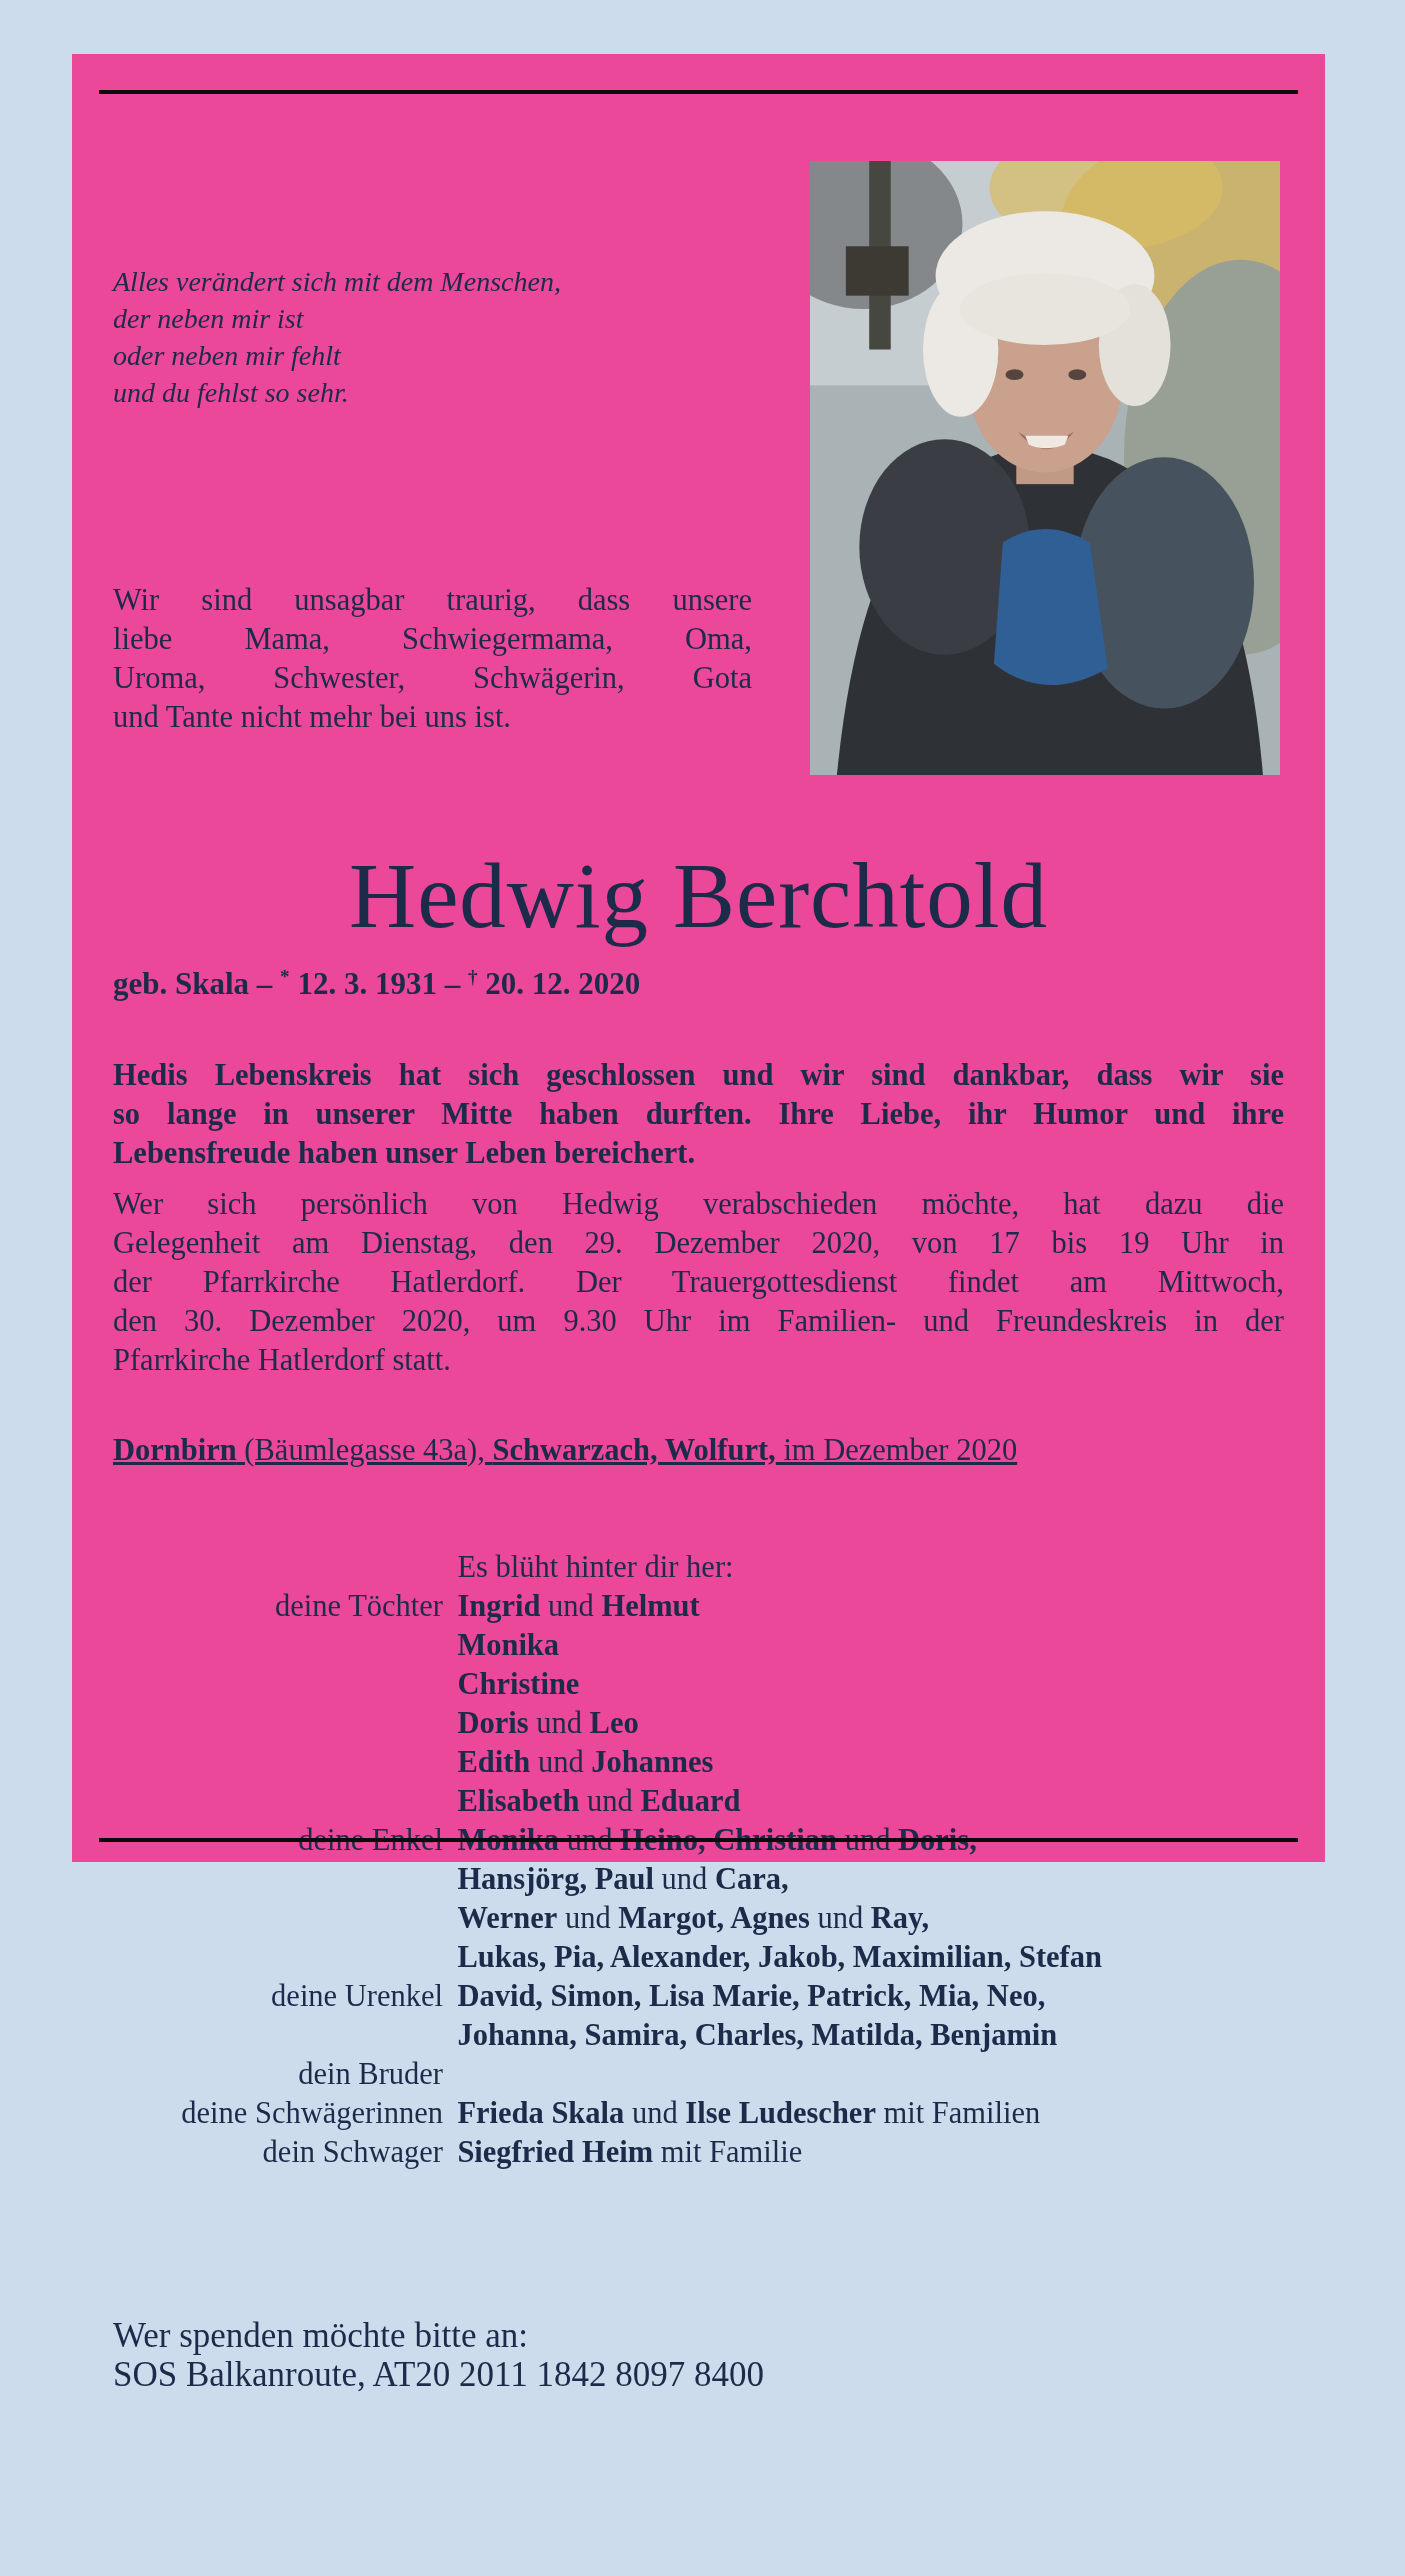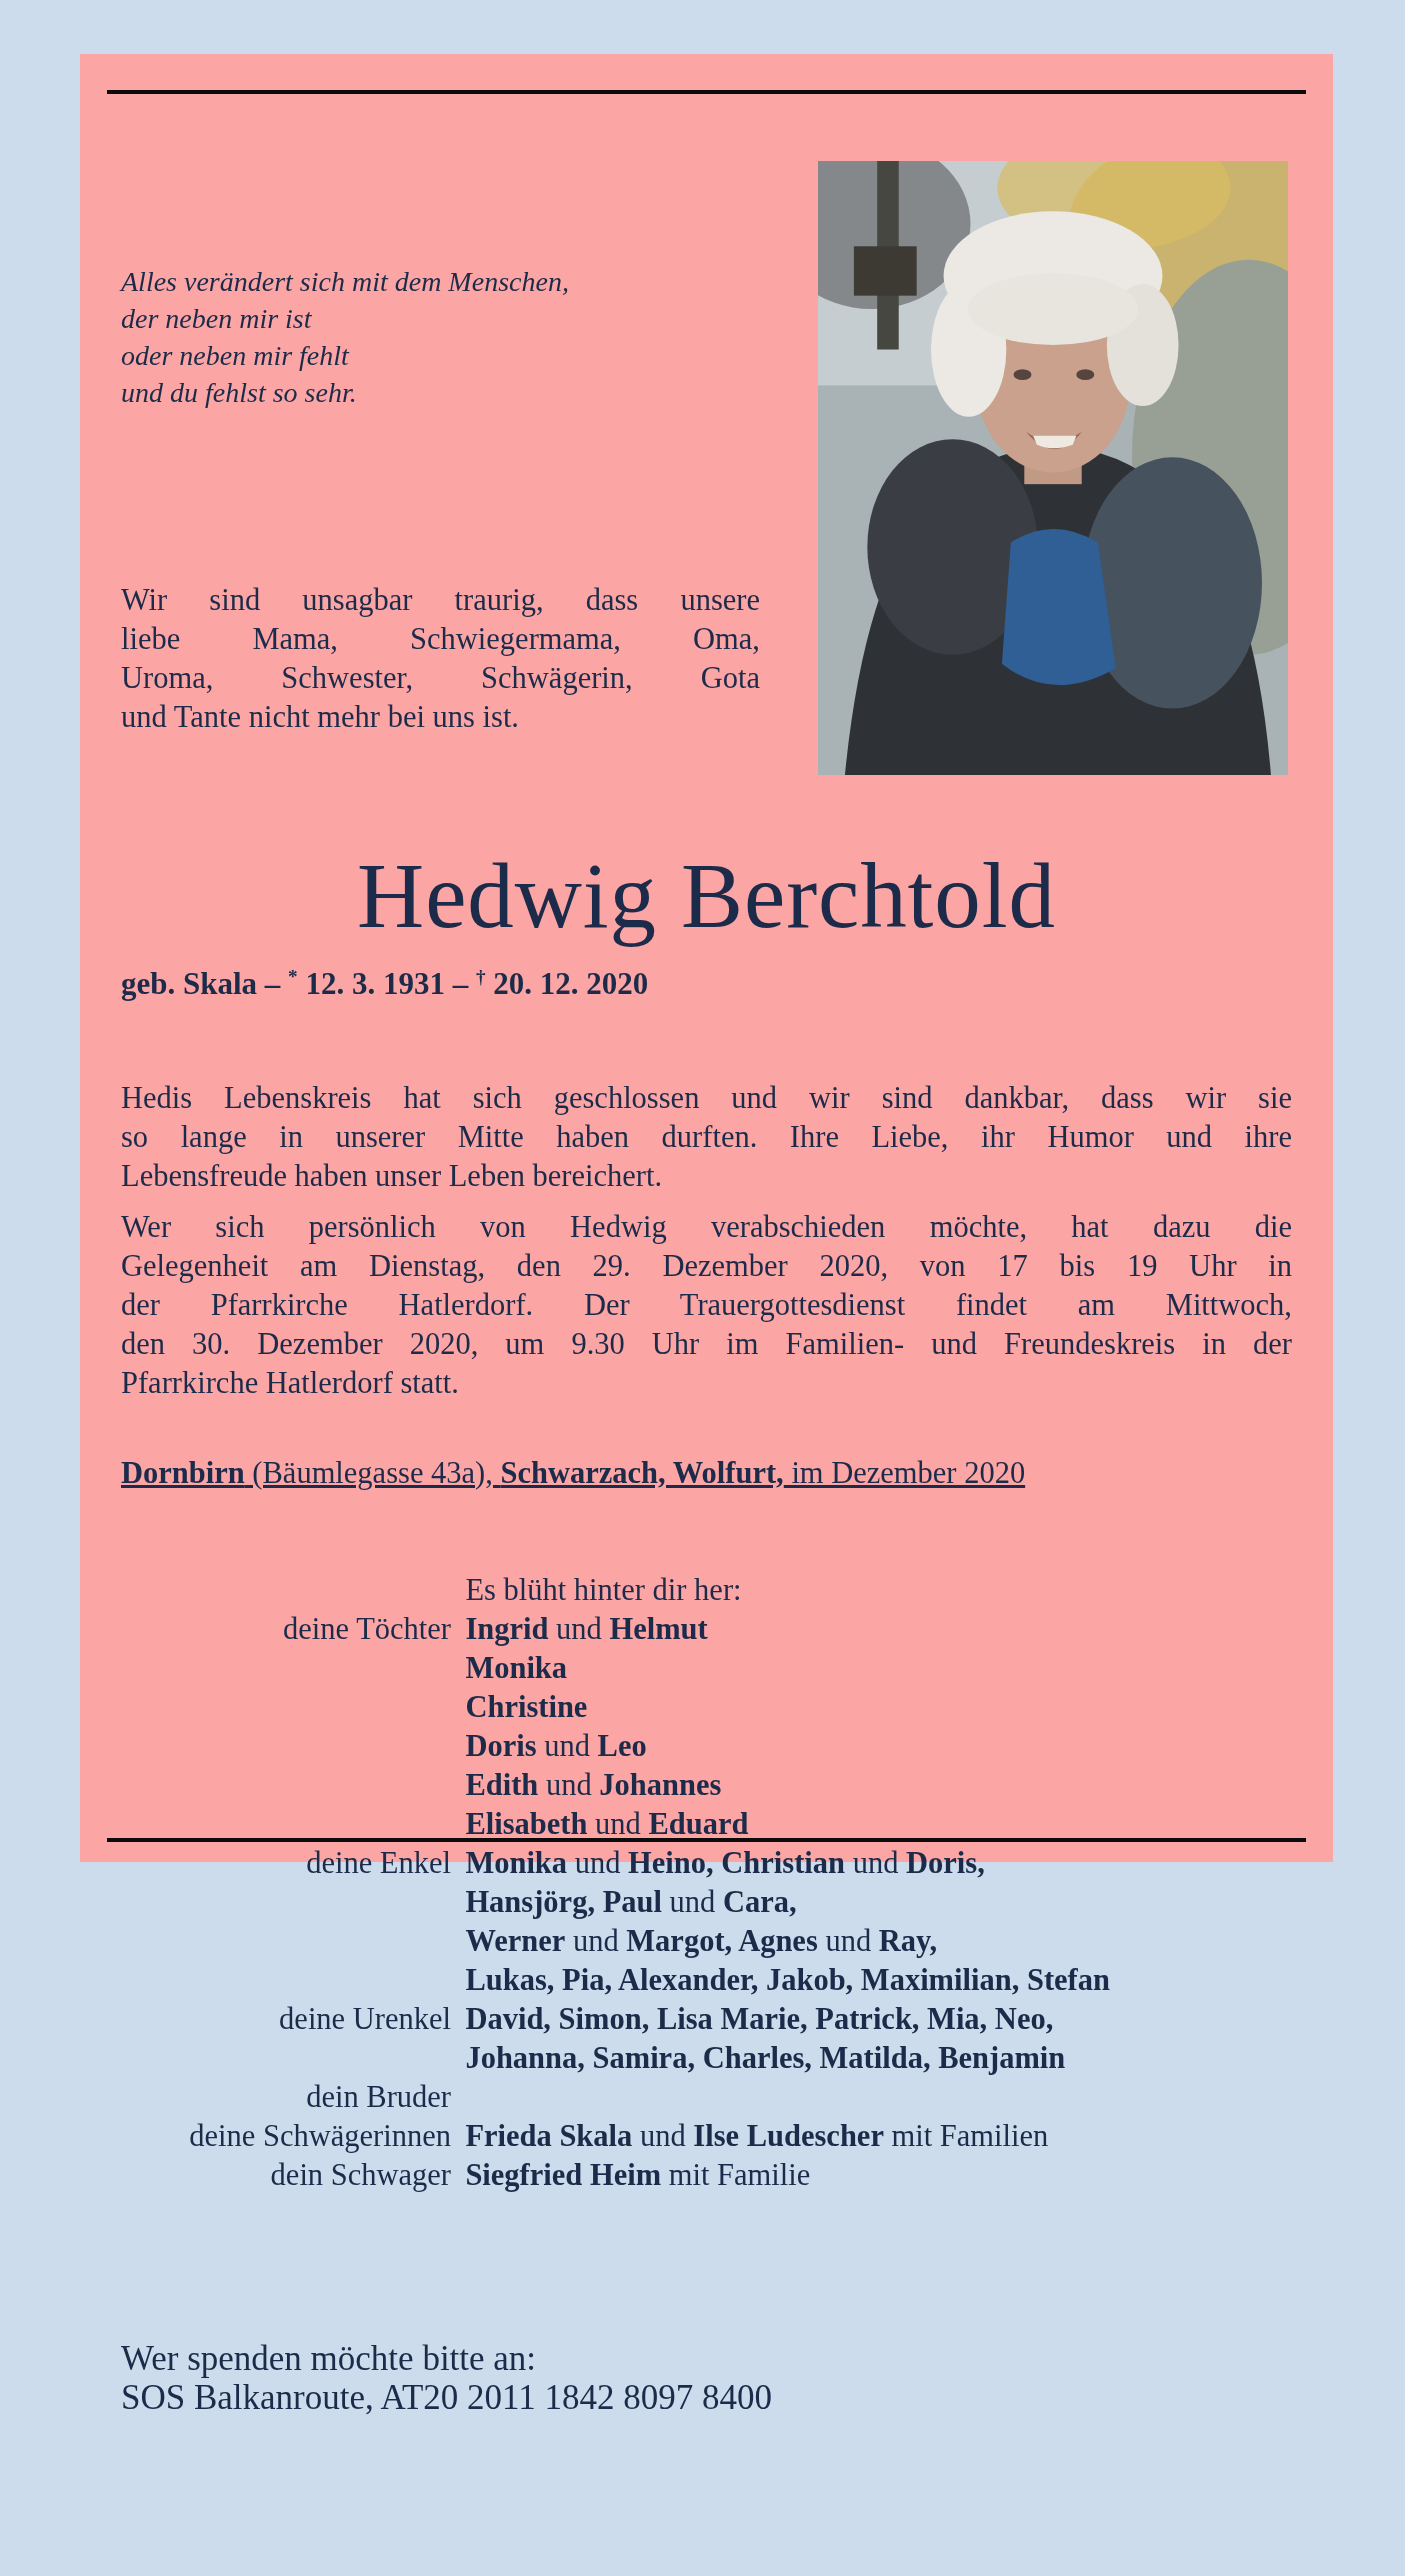--- a/index.html
+++ b/index.html
@@ -5,23 +5,23 @@
   * { margin:0; padding:0; box-sizing:border-box; }
   html,body { width:1405px; height:2576px; }
   body {
     background:#cddcec;
     font-family:"Liberation Serif","DejaVu Serif",serif;
     color:#1c2b49;
     position:relative;
     overflow:hidden;
   }
   .card {
-    position:absolute; left:80px; top:54px;
+    position:absolute; left:72px; top:54px;
     width:1253px; height:1808px;
-    background:#fca5a5;
+    background:#ec4899;
   }
   .rule { height:3.6px; background:#0b0b0b; margin:0 27px; }
   .rule.top { margin-top:36px; }
   .rule.bottom { position:absolute; left:27px; right:27px; bottom:20px; height:3.6px; background:#0b0b0b; margin:0; }
   .content { display:flow-root; padding:0 41px; position:relative; }
 
   .photo {
     position:absolute; left:738px; top:67px;
     width:470px; height:614px; overflow:hidden;
   }
@@ -46,21 +46,21 @@
     font-size:93px; font-weight:400; line-height:98px;
     letter-spacing:0.9px;
   }
   .dates {
     margin-top:12.6px;
     font-weight:700; font-size:31px; line-height:39px;
   }
   .sup { vertical-align:super; font-size:62%; }
 
   .para { font-size:30.5px; line-height:39px; }
-  .para1 { margin-top:75px; }
+  .para1 { margin-top:52px;font-weight:bold; }
   .para2 { margin-top:12px; }
 
   .location { margin-top:51px; font-size:30.5px; line-height:39px;text-decoration:underline; }
   .b { font-weight:700; }
 
   .family { margin-top:78px; font-size:30.5px; line-height:39px; }
   .fam-row { display:grid; grid-template-columns:330px 1fr; column-gap:14.4px; }
   .fam-label { text-align:right; }
 
   .donation { margin-top:144px; font-size:35px; line-height:39px; }

